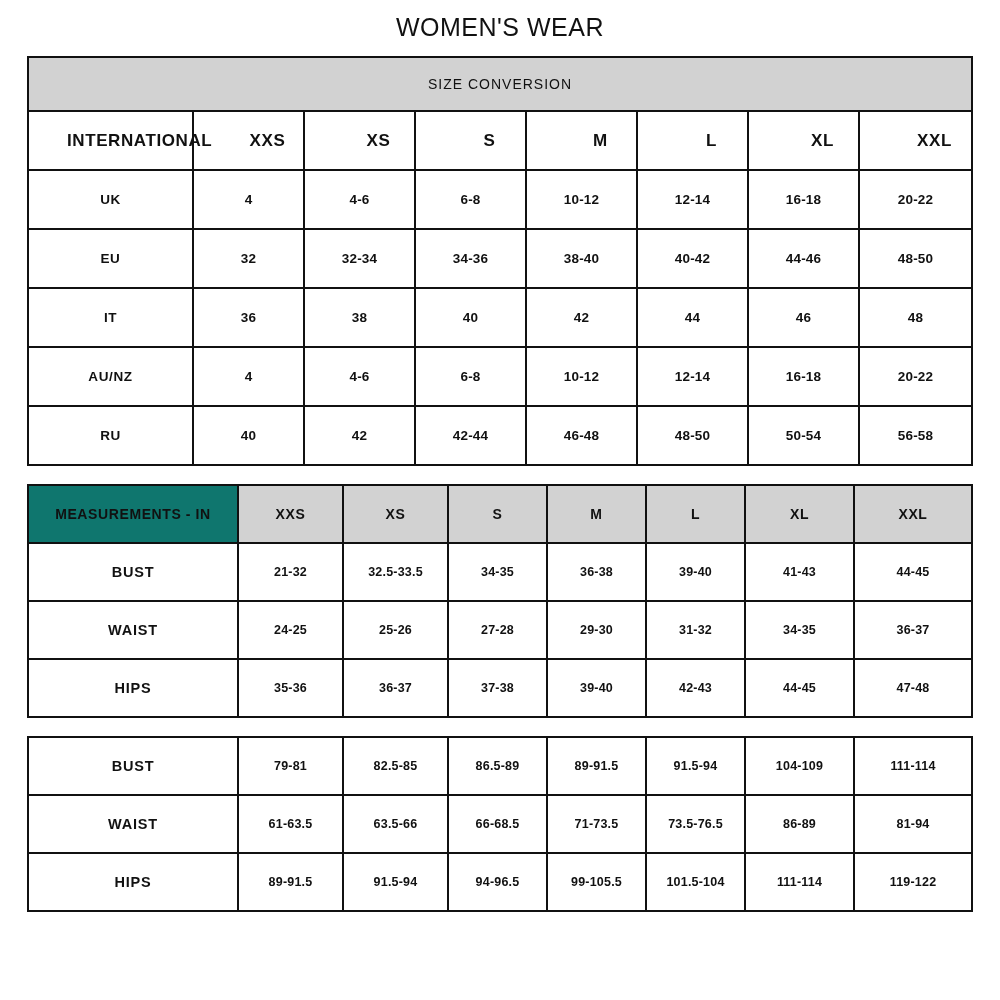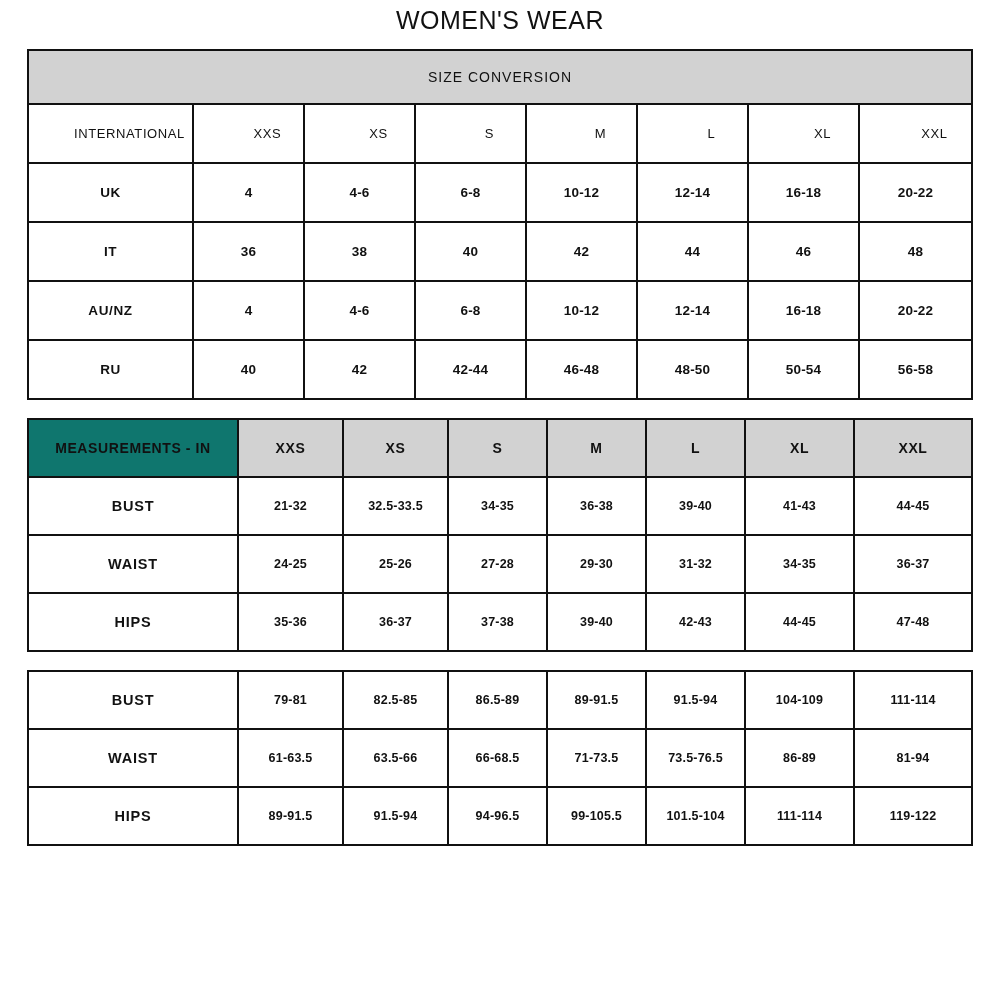--- a/index.html
+++ b/index.html
@@ -19,21 +19,21 @@
     height: 1000px;
     box-sizing: border-box;
     padding: 0;
     position: relative;
   }
   .title {
     text-align: center;
     font-size: 25px;
     font-weight: 400;
     letter-spacing: 0.5px;
-    padding-top: 6px;
+    padding-top: 13px;
     padding-bottom: 14px;
     color: #111111;
   }
 
   table {
     border-collapse: collapse;
     table-layout: fixed;
     width: 944px;
     margin: 0 auto;
   }
@@ -55,22 +55,22 @@
   }
   .band {
     background: #d2d2d2;
     height: 52px;
     font-size: 14px;
     font-weight: 400;
     letter-spacing: 1px;
   }
   .conversion tr.hdr td {
     height: 57px;
-    font-size: 13px;
-    font-weight: 400;
+    font-size: 17px;
+    font-weight: 700;
     letter-spacing: 0.6px;
     padding-left: 38px;
   }
   .conversion tr.row td {
     height: 57px;
   }
   .conversion td.label {
     letter-spacing: 0.6px;
   }
 
@@ -137,20 +137,30 @@
         <td class="label">UK</td>
         <td>4</td>
         <td>4-6</td>
         <td>6-8</td>
         <td>10-12</td>
         <td>12-14</td>
         <td>16-18</td>
         <td>20-22</td>
       </tr>
       <tr class="row">
+        <td class="label">EU</td>
+        <td>32</td>
+        <td>32-34</td>
+        <td>34-36</td>
+        <td>38-40</td>
+        <td>40-42</td>
+        <td>44-46</td>
+        <td>48-50</td>
+      </tr>
+      <tr class="row">
         <td class="label">IT</td>
         <td>36</td>
         <td>38</td>
         <td>40</td>
         <td>42</td>
         <td>44</td>
         <td>46</td>
         <td>48</td>
       </tr>
       <tr class="row">

